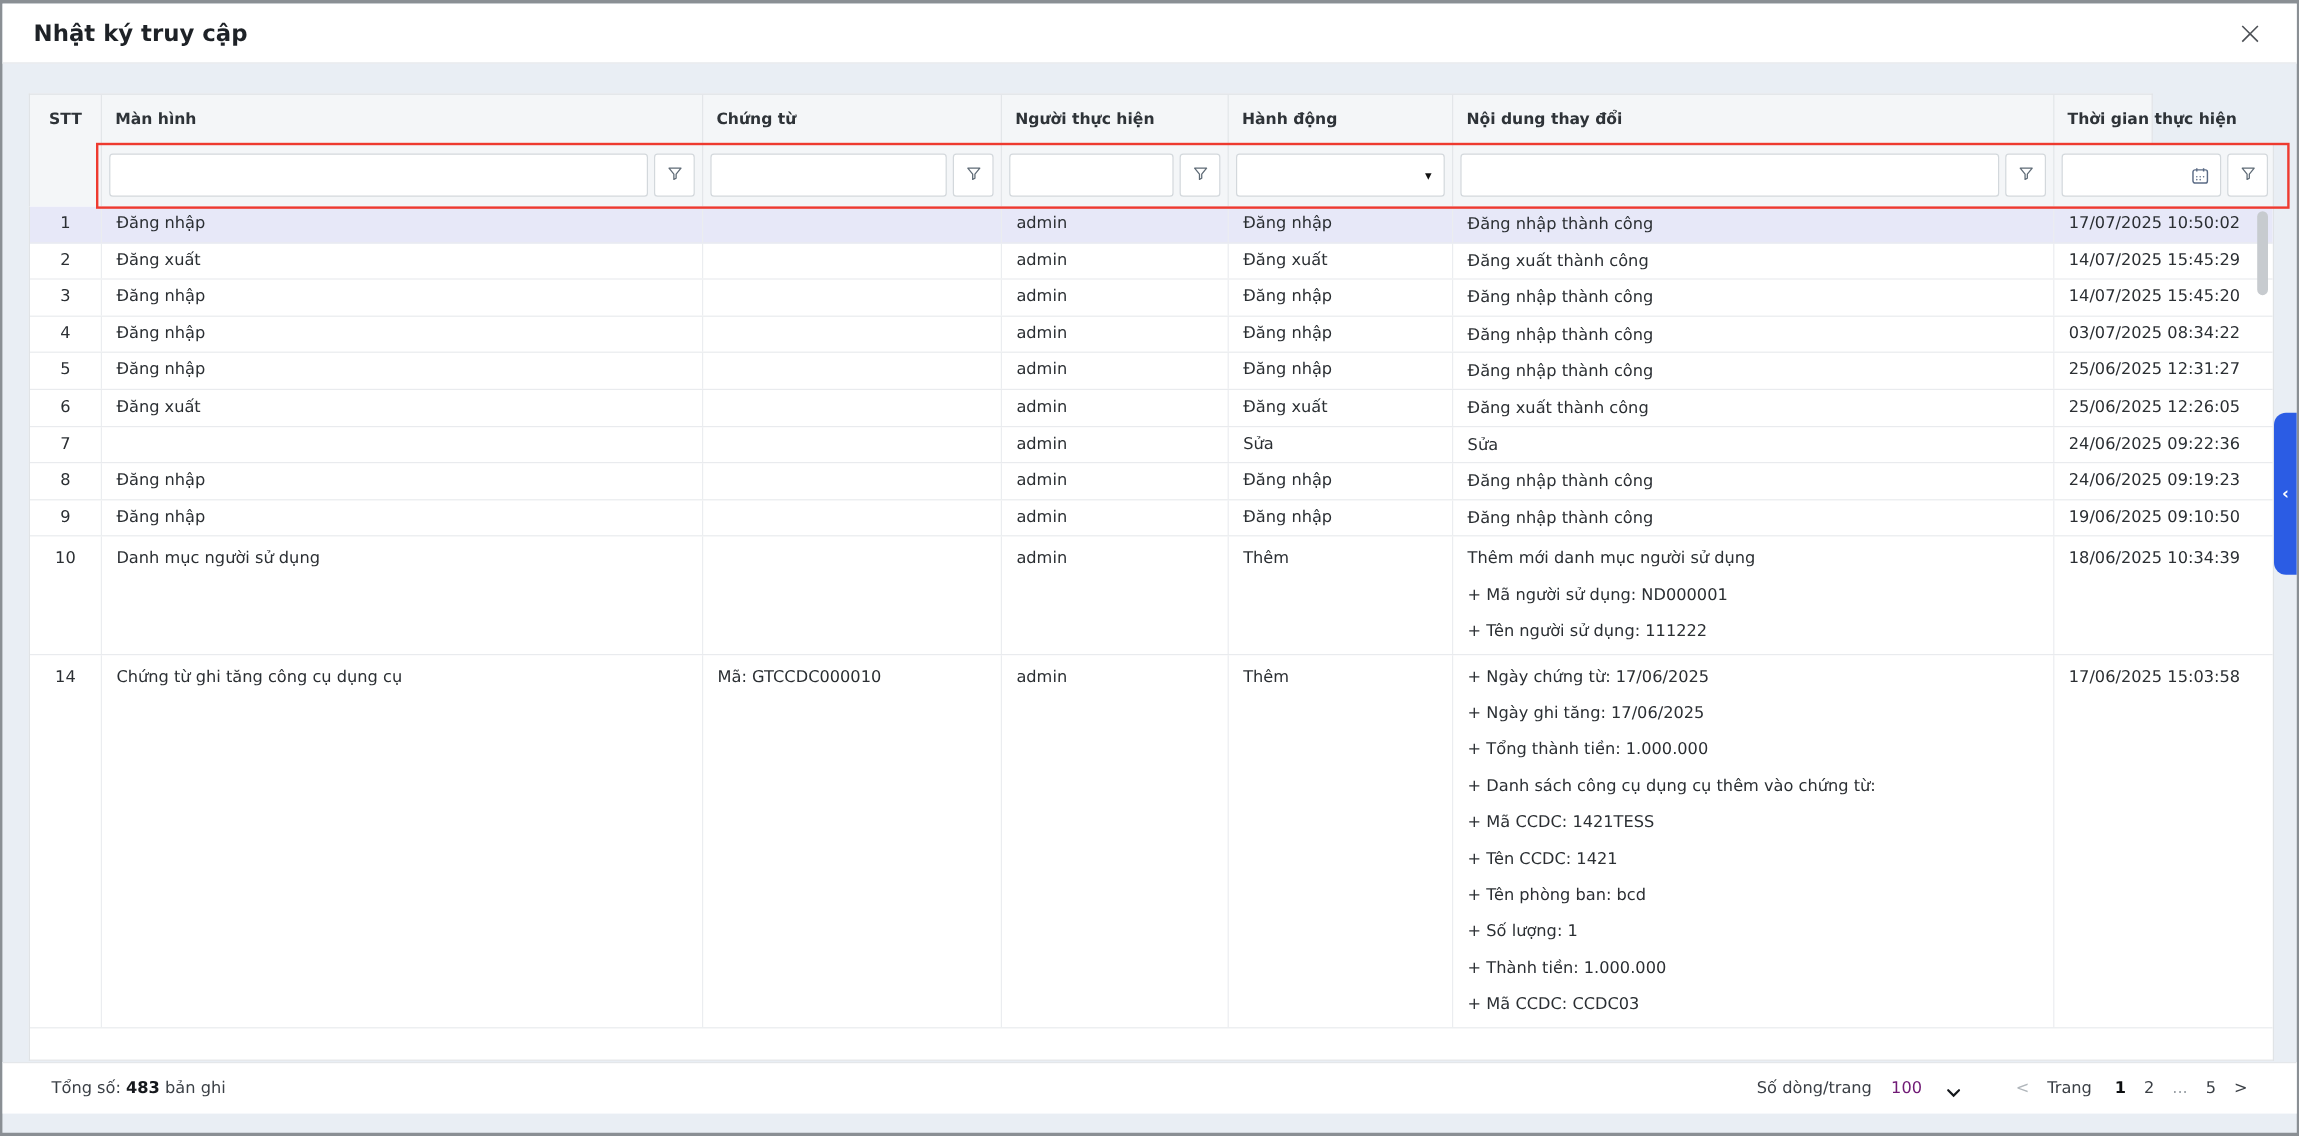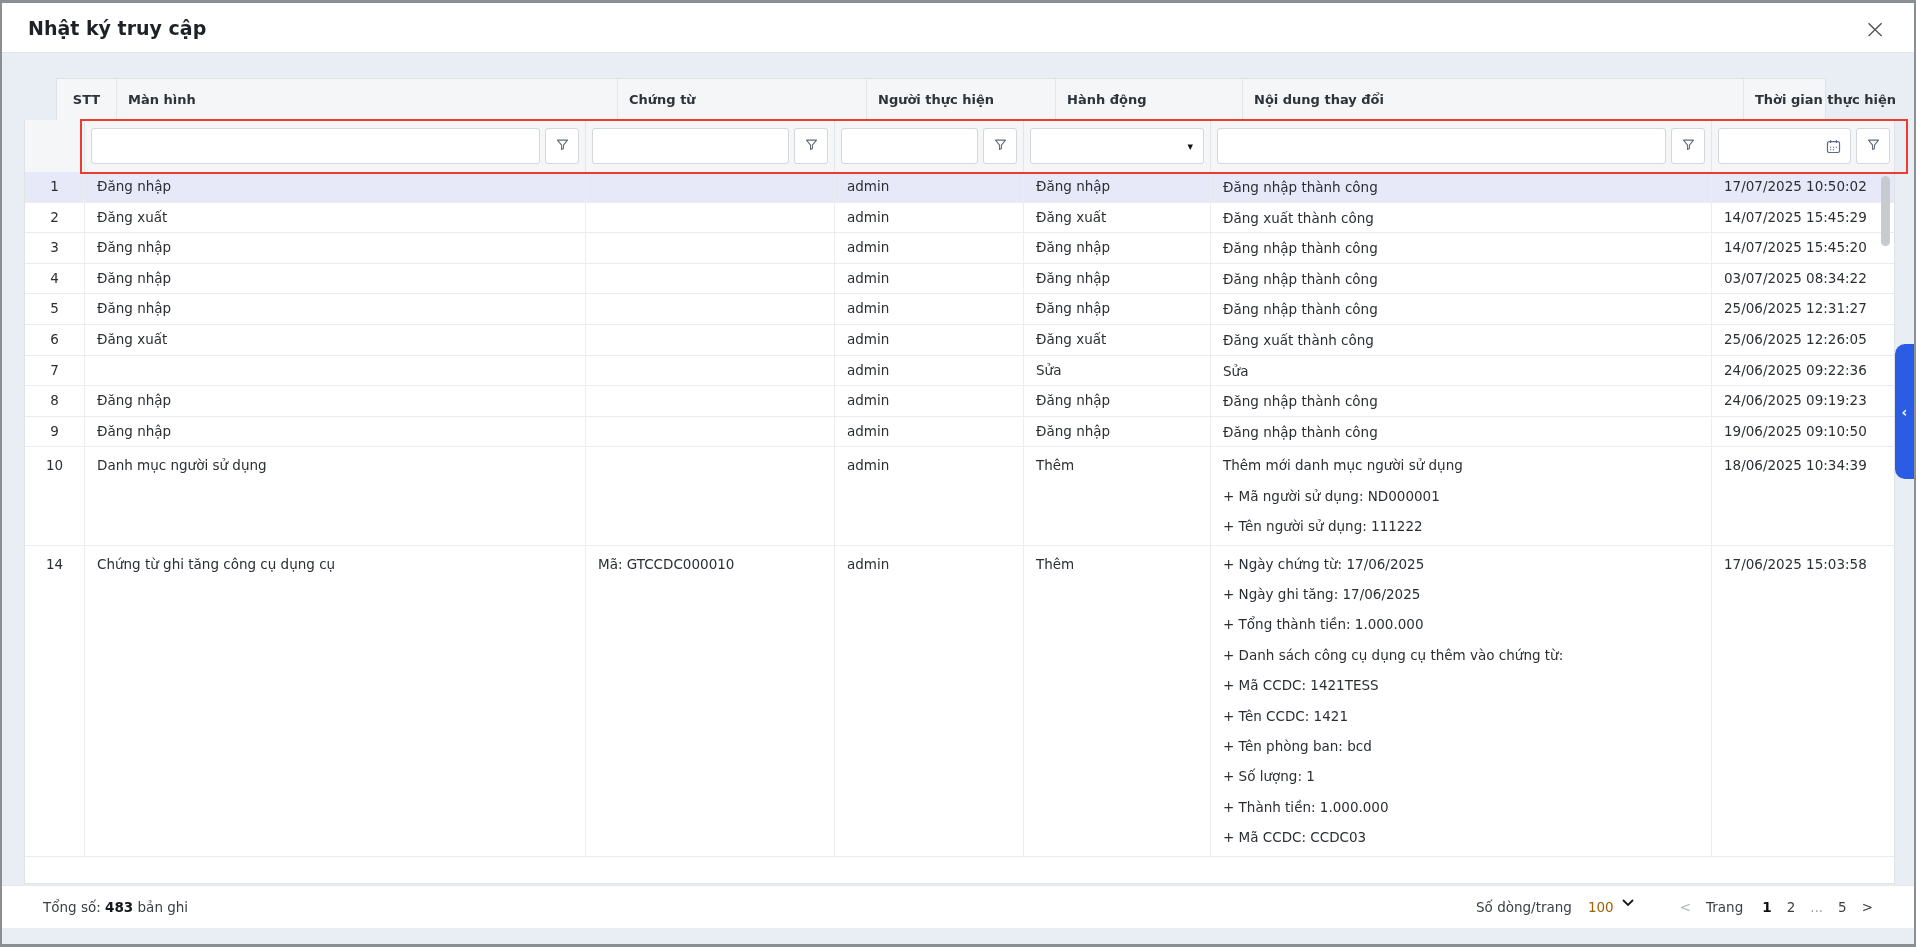--- a/index.html
+++ b/index.html
@@ -19,21 +19,21 @@
   .title { font-size:19px; font-weight:600; color:#1e2227; }
   .close-btn {
     position:absolute; right:22px; top:8px; width:34px; height:34px;
     display:flex; align-items:center; justify-content:center;
     font-size:27px; font-weight:300; color:#4d5156; cursor:pointer; line-height:1;
   }
   
   .grid-cols { display:grid; grid-template-columns:60px 501px 249px 189px 187px 501px 184px; }
   .table-header {
     position:absolute; left:22px; top:75px; width:1770px; height:42px;
-    background:#f4f6f8; border:1px solid #e0e3e6; border-bottom:none;margin-left:32px;
+    background:#f4f6f8; border:1px solid #e0e3e6; border-bottom:none;
   }
   .th {
     display:flex; align-items:center; padding:0 11px;
     font-size:13px; font-weight:700; color:#2e3338; white-space:nowrap;
     border-right:1px solid #e3e6e9;
   }
   .th:last-child { border-right:none; }
   .th.center { justify-content:center; padding:0 4px; }
   .table-filter {
     position:absolute; left:22px; top:117px; width:1871px; height:52px;
@@ -101,21 +101,21 @@
   
   .footer {
     position:absolute; left:0; right:0; top:882px; height:43px;
     background:#fff; border-top:1px solid #e4e7ea;
     display:flex; align-items:center; justify-content:space-between;
     padding:0 41px; font-size:13.5px; color:#3a3f45;
   }
   .total b { color:#15181c; }
   .footer-right { display:flex; align-items:center; }
   .psize-label { margin-right:16px; }
-  .psize-select { display:flex; align-items:flex-start; gap:8px; cursor:pointer; color:#a16207; margin-right:46px; }
+  .psize-select { display:flex; align-items:flex-end; gap:20px; cursor:pointer; color:#701a75; margin-right:46px; }
   .psize-select .caret svg { display:block; }
   .pager { display:flex; align-items:center; gap:15px; }
   .pg-prev { color:#b0b6bb; cursor:default; }
   .pg-next { color:#3a3f45; cursor:pointer; }
   .pg-label { margin-right:4px; }
   .pg-num { color:#3a3f45; cursor:pointer; }
   .pg-num.current { color:#0c0e10; font-weight:700; }
   .pg-ellipsis { color:#9aa0a6; }
 </style>
 </head>

